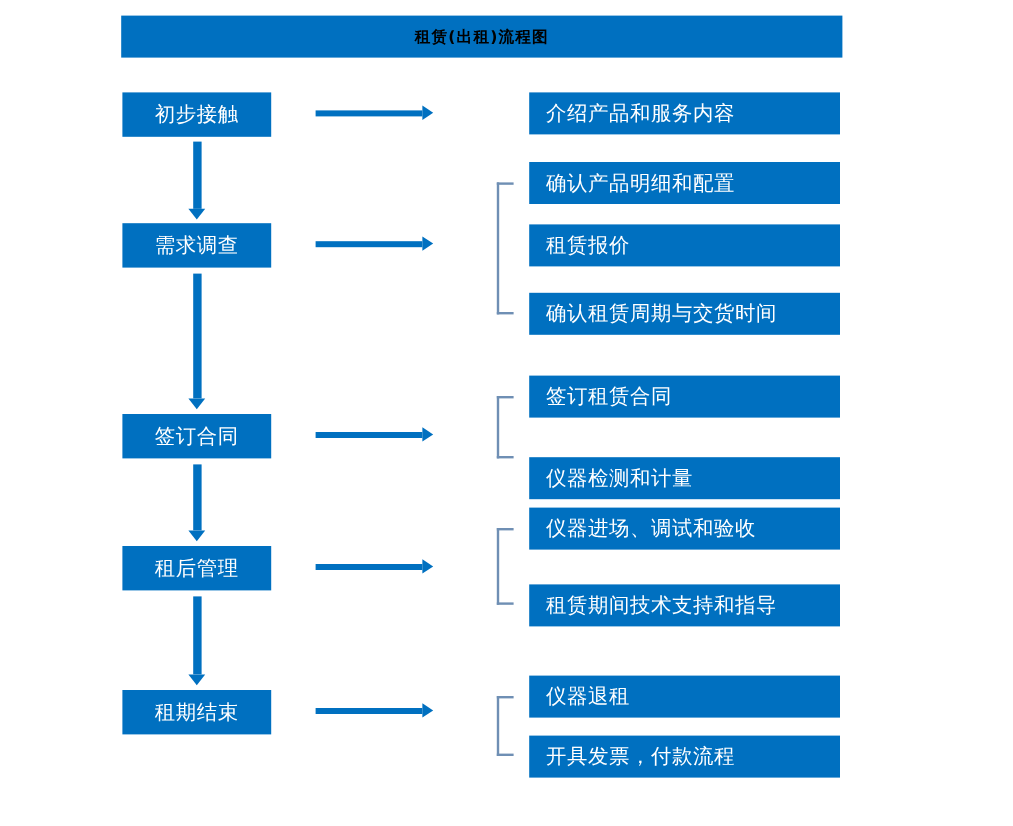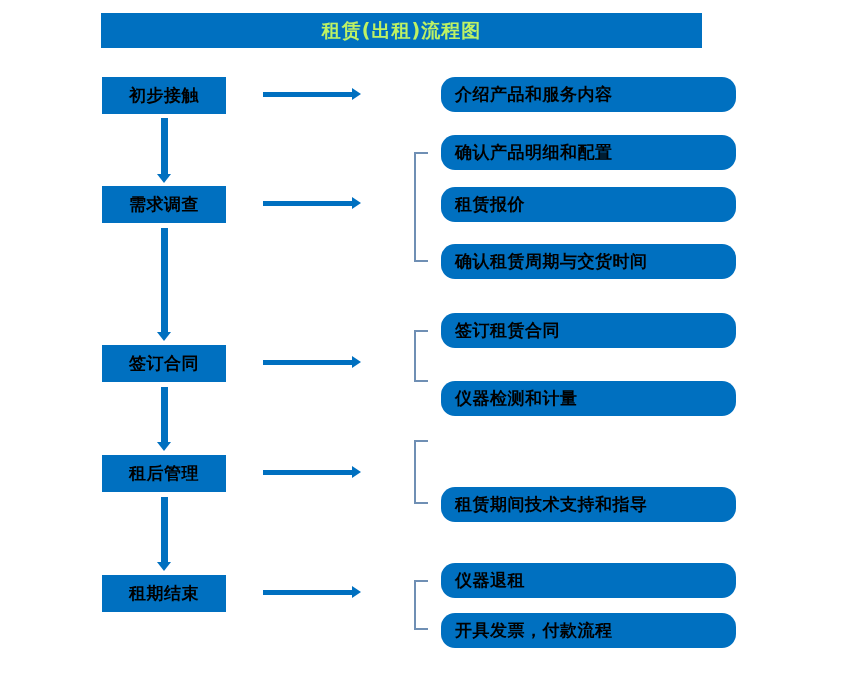--- a/index.html
+++ b/index.html
@@ -17,52 +17,51 @@
     background: #ffffff;
     overflow: hidden;
   }
   .title-bar {
     position: absolute;
     left: 101px;
     top: 13px;
     width: 601px;
     height: 35px;
     background: #0070c0;
-    color: #bef264;
-    font-size: 19px;
+    color: #000000;
+    font-size: 13px;
     font-weight: bold;
     display: flex;
     align-items: center;
     justify-content: center;
     letter-spacing: 1px;
   }
   .node-box {
     position: absolute;
     background: #0070c0;
-    color: #000000;
+    color: #ffffff;
     font-size: 17px;
-    font-weight: bold;
+    font-weight: normal;
     display: flex;
     align-items: center;
     letter-spacing: 0.5px;
   }
   .stage-box {
     left: 102px;
     width: 124px;
     height: 37px;
     justify-content: center;
   }
   .detail-box {
     left: 441px;
-    width: 295px;
+    width: 259px;
     height: 35px;
     justify-content: flex-start;
     padding-left: 14px;
     box-sizing: border-box;
-    border-radius: 14px;
   }
   
   .h-arrow {
     position: absolute;
     height: 12px;
   }
   .h-arrow .shaft {
     position: absolute;
     left: 0;
     top: 4px;
@@ -184,20 +183,21 @@
   <div class="node-box detail-box" style="top:135px;">确认产品明细和配置</div>
 
   <div class="node-box detail-box" style="top:244px;">确认租赁周期与交货时间</div>
 
   <div class="node-box detail-box" style="top:187px;">租赁报价</div>
 
   <div class="node-box detail-box" style="top:313px;">签订租赁合同</div>
 
   <div class="node-box detail-box" style="top:381px;">仪器检测和计量</div>
 
+  <div class="node-box detail-box" style="top:423px;">仪器进场、调试和验收</div>
 
   <div class="node-box detail-box" style="top:487px;">租赁期间技术支持和指导</div>
 
   <div class="node-box detail-box" style="top:563px;">仪器退租</div>
 
   <div class="node-box detail-box" style="top:613px;">开具发票，付款流程</div>
 
 </div>
 
 </body></html>

